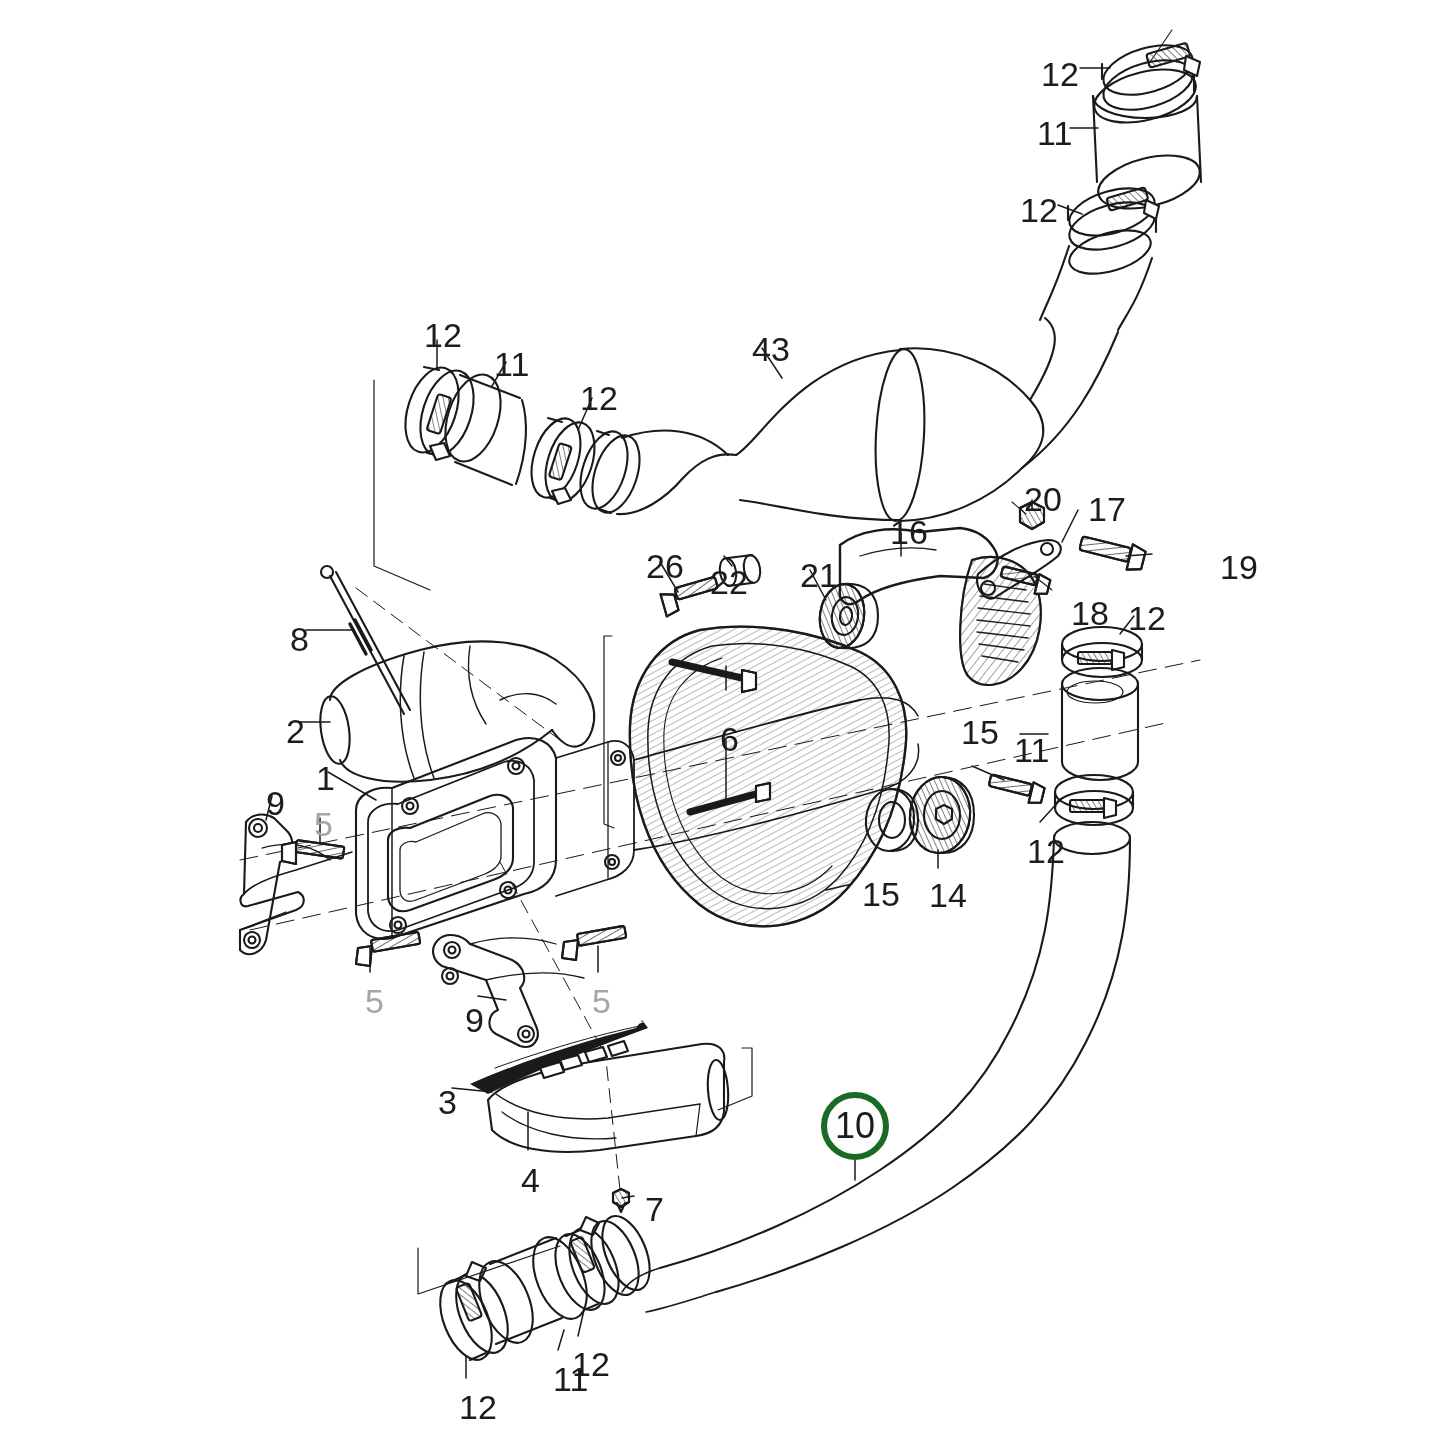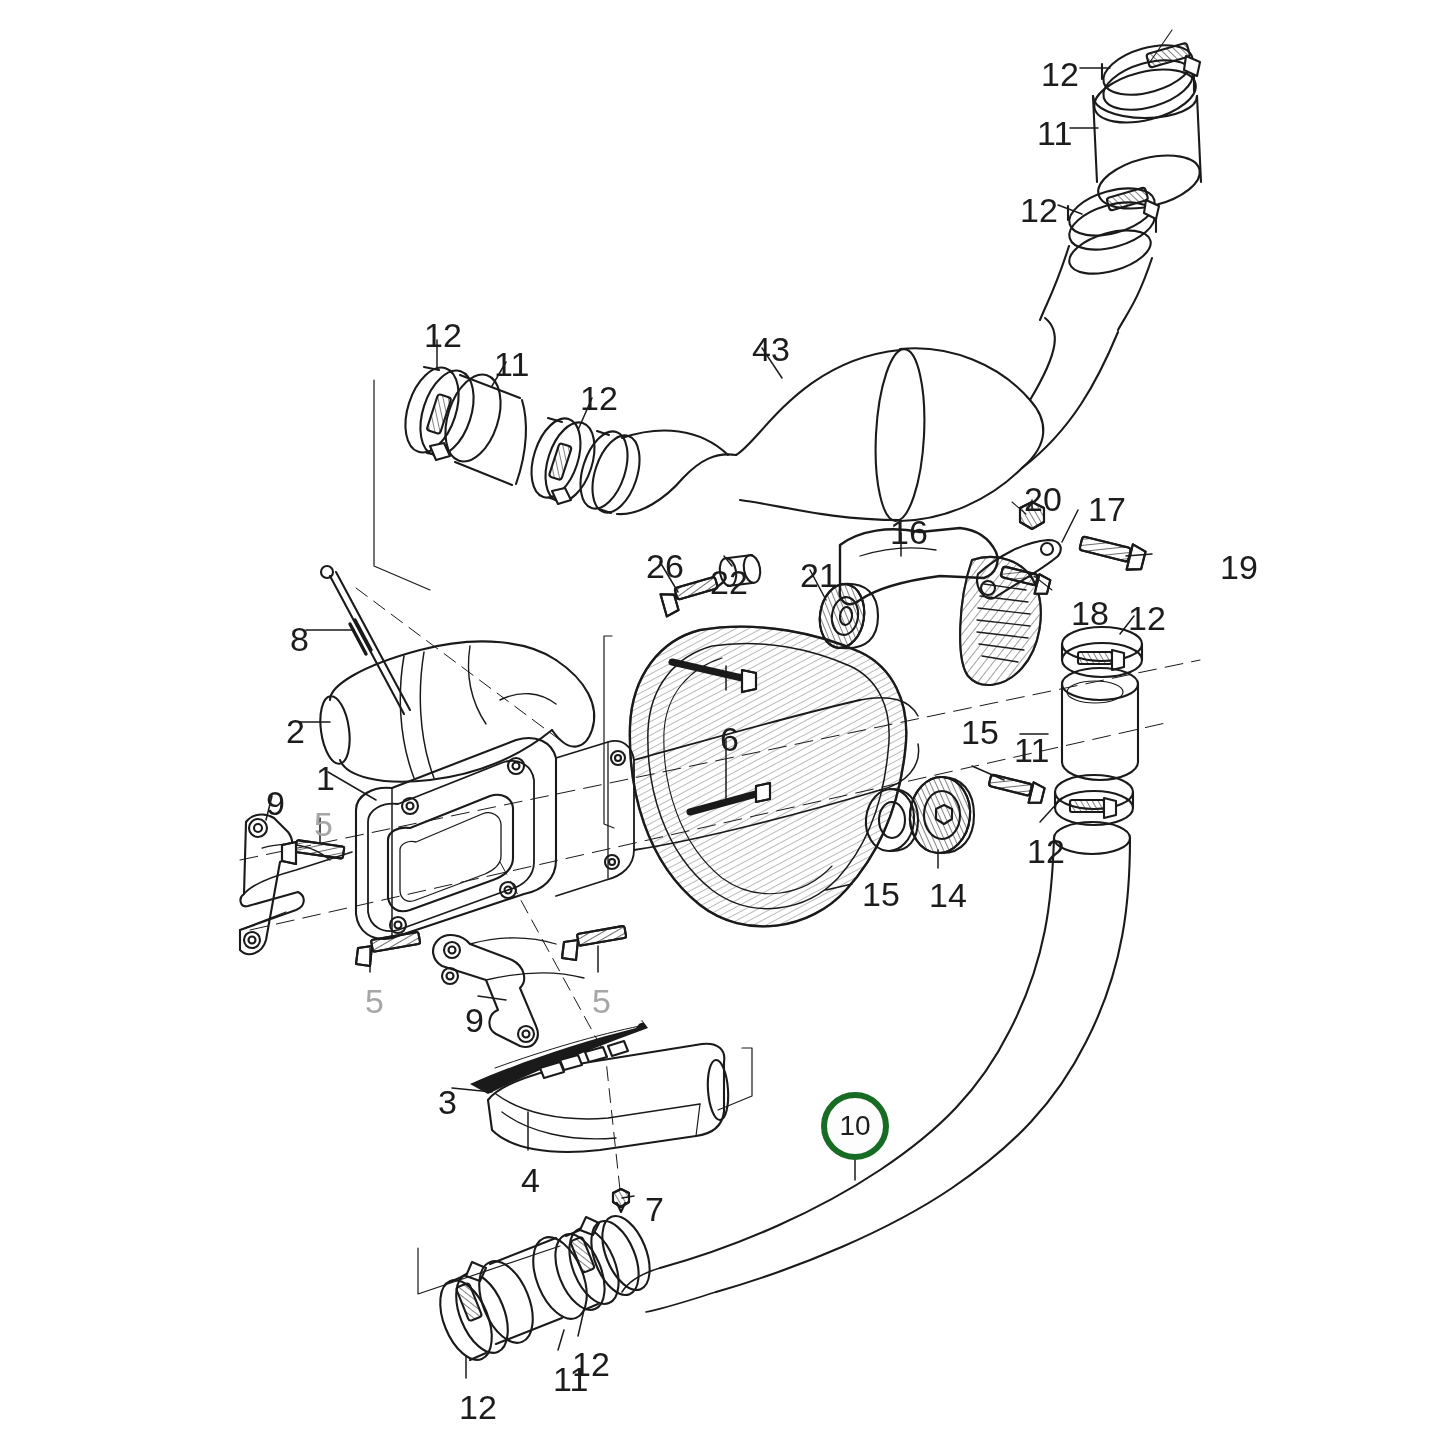--- a/index.html
+++ b/index.html
@@ -39,21 +39,21 @@
     width: 68px;
     height: 68px;
     border-radius: 50%;
     border: 6px solid #186b22;
     background: #fdfdfd;
     box-sizing: border-box;
     display: flex;
     align-items: center;
     justify-content: center;
     font-family: "Liberation Sans", sans-serif;
-    font-size: 28px;
+    font-size: 36px;
     color: #1c1c1c;
   }
 </style>
 </head>
 <body>
 
 <div id="stage">
 
   <svg id="diagram-svg" viewBox="0 0 1445 1445">
     <defs>

